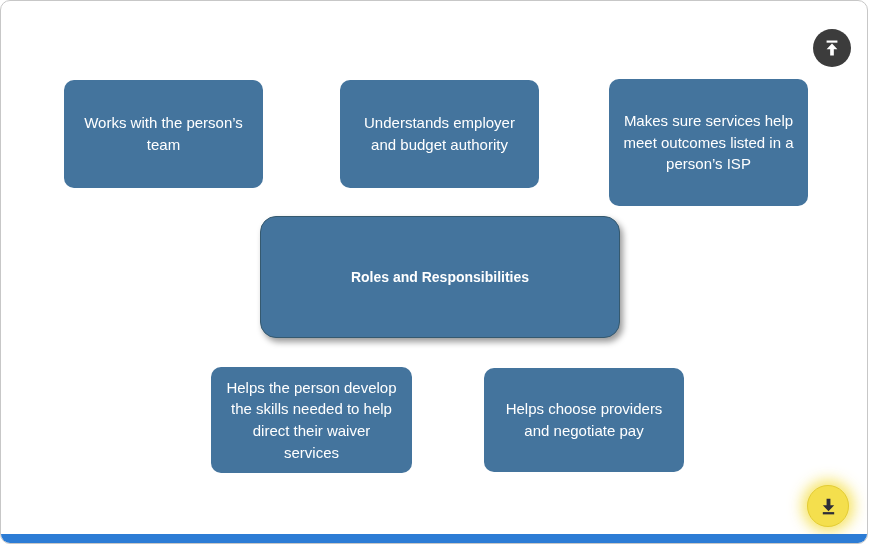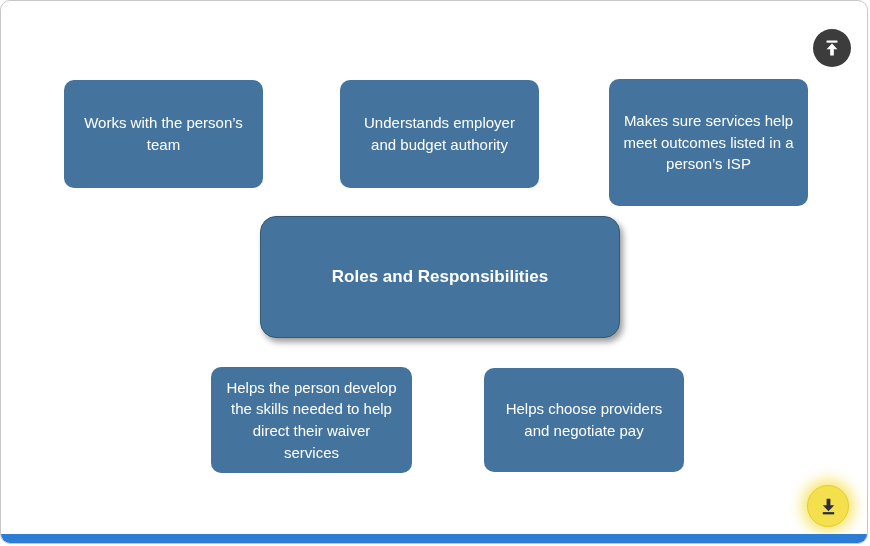--- a/index.html
+++ b/index.html
@@ -56,21 +56,21 @@
     width: 360px; height: 122px;
     background: #44749D;
     color: #ffffff;
     border: 1px solid #35596f;
     border-radius: 16px;
     box-shadow: 3px 4px 6px rgba(0,0,0,0.4);
     display: flex;
     align-items: center;
     justify-content: center;
     text-align: center;
-    font-size: 17px;
+    font-size: 14px;
     font-weight: bold;
     box-sizing: border-box;
   }
   .scroll-btn {
     position: absolute;
     border: none;
     border-radius: 50%;
     display: flex;
     align-items: center;
     justify-content: center;

